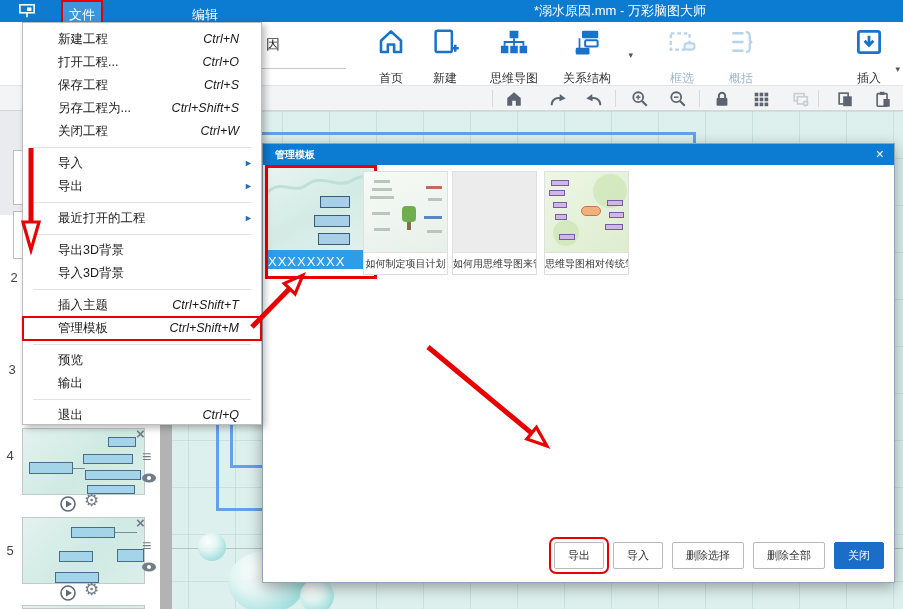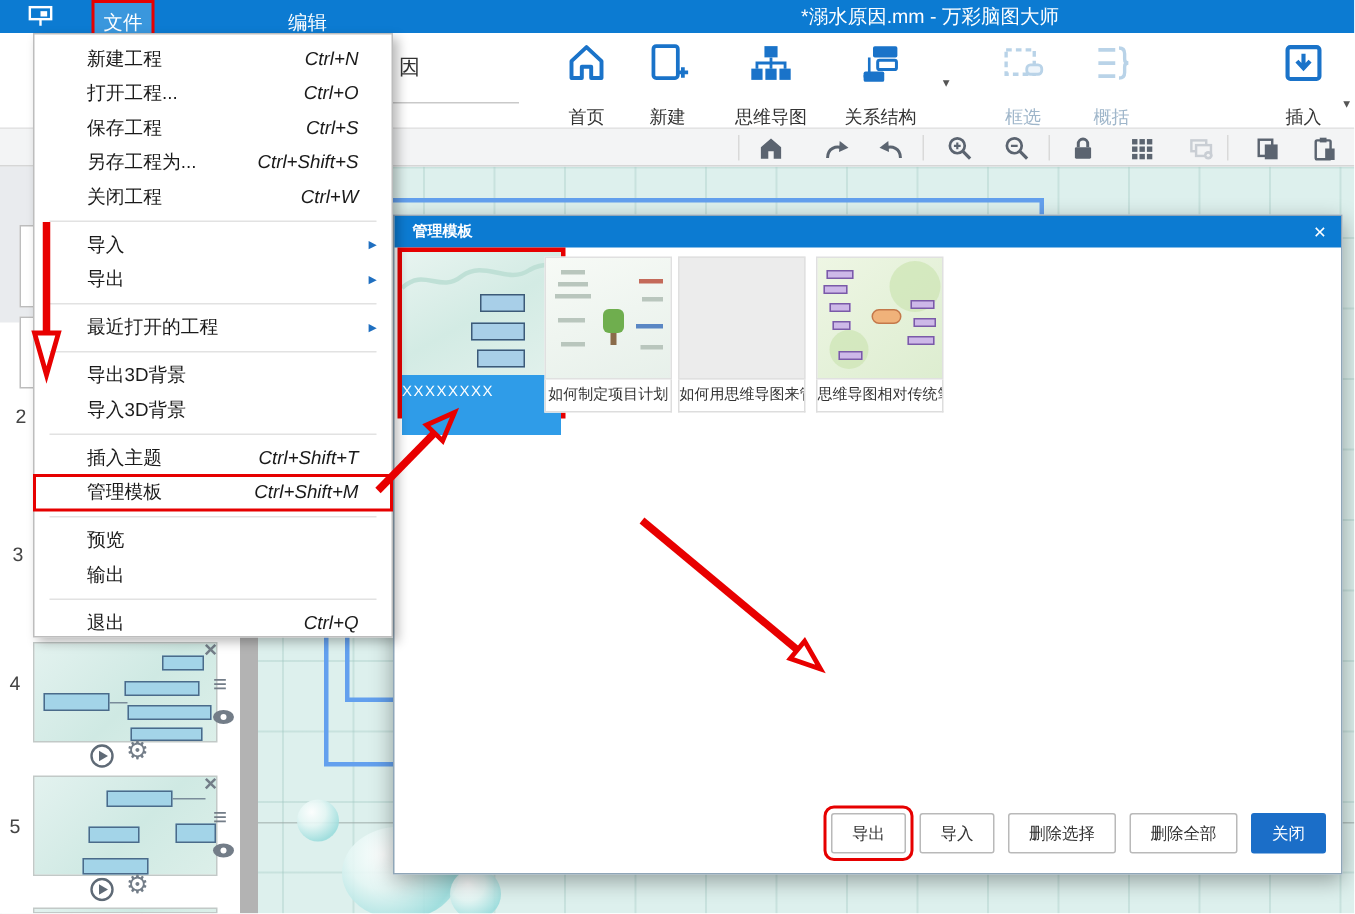--- a/index.html
+++ b/index.html
@@ -71,21 +71,21 @@
   .dtitle .dt{position:absolute;left:12px;top:0;height:21px;line-height:21px;font-size:10px;
               font-weight:bold;color:#fff;}
   .dclose{position:absolute;right:10px;top:0;height:21px;line-height:20px;font-size:14px;color:#fff;cursor:pointer;}
   .card{position:absolute;background:#fff;}
   .card .thumb{position:relative;width:100%;overflow:hidden;box-sizing:border-box;}
   .card .cap{box-sizing:border-box;width:100%;text-align:center;font-size:10px;color:#333;
              border:1px solid #ddd;border-top:none;background:#fff;line-height:21px;height:22px;
              white-space:nowrap;overflow:hidden;}
   .card1wrap{position:absolute;left:2px;top:21px;width:112px;height:114px;border:3px solid #e60000;box-sizing:border-box;}
   .card1wrap .thumb{height:82px;background:linear-gradient(150deg,#e8f4f0 0%,#d3ebe4 50%,#e2f1ec 100%);}
-  .card1wrap .cap{background:#2f9ce8;color:#fff;border:none;height:40px;line-height:24px;font-size:10px;letter-spacing:1px;}
+  .card1wrap .cap{background:#2f9ce8;color:#fff;border:none;height:19px;line-height:24px;font-size:13px;letter-spacing:1px;}
   .cardsm{top:27px;width:85px;}
   .cardsm .thumb{height:82px;border:1px solid #e0e0e0;}
   .dbtnrow{position:absolute;right:10px;bottom:13px;display:flex;gap:9px;align-items:center;}
   .dbtn{height:27px;padding:0 13px;font-size:11px;color:#333;background:#fff;border:1px solid #b9b9b9;
         border-radius:2px;font-family:"Liberation Sans",sans-serif;cursor:pointer;white-space:nowrap;}
   .dbtn.primary{background:#1b6ec8;border-color:#1b6ec8;color:#fff;}
   .dbtn.rb{outline:2px solid #e60000;outline-offset:3px;}
 
   
   .mini{position:absolute;box-sizing:border-box;}

